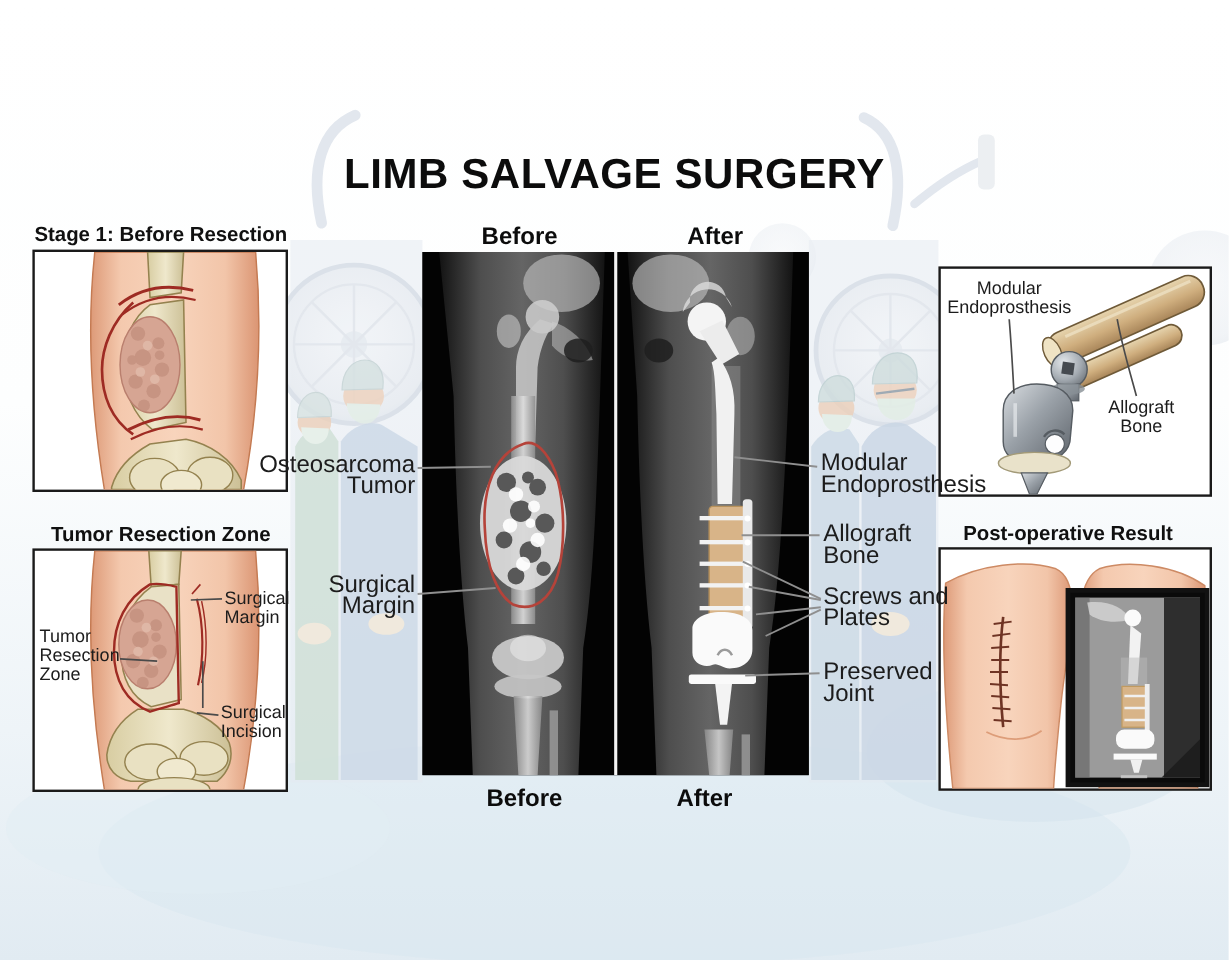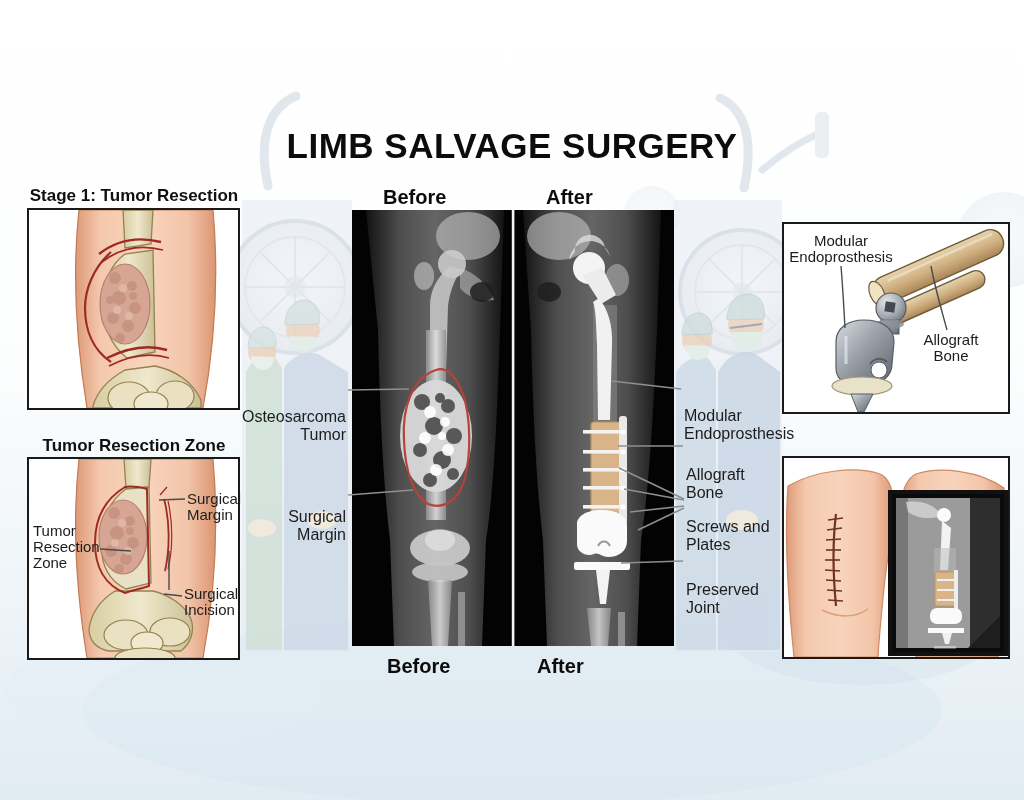--- a/index.html
+++ b/index.html
@@ -17,25 +17,25 @@
   .panel-heading{
     position:absolute;font-size:17px;line-height:19px;font-weight:bold;color:#101010;
     text-align:center;white-space:pre-line;z-index:4;
   }
   .panel-box{
     position:absolute;background:#ffffff;border:2px solid #1a1a1a;box-sizing:border-box;z-index:1;
   }
   .panel-box svg{display:block;width:100%;height:100%;}
   .xray-wrap{position:absolute;left:352px;top:210px;width:322px;height:436px;background:#000;z-index:1;}
   .xray-label{
-    position:absolute;font-size:20px;font-weight:bold;color:#0c0c0c;z-index:4;
+    position:absolute;font-size:20px;font-weight:bold;color:#0c0c0c;text-align:center;z-index:4;
   }
   .callout{
-    position:absolute;font-size:16px;line-height:17.5px;color:#1c1c1c;
-    white-space:pre-line;z-index:4;margin-top:29px;
+    position:absolute;font-size:20px;line-height:17.5px;color:#1c1c1c;
+    white-space:pre-line;z-index:4;
   }
   .t-right{text-align:right;}
   .t-center{text-align:center;}
   .inner-label{
     position:absolute;font-size:15px;line-height:16px;color:#1c1c1c;
     white-space:pre-line;z-index:4;
   }
   svg.overlay{position:absolute;left:0;top:0;z-index:3;pointer-events:none;}
   .ln-g{stroke:#8f8f8f;stroke-width:1.6;fill:none;}
   .ln-d{stroke:#4a4a4a;stroke-width:1.4;fill:none;}
@@ -114,22 +114,23 @@
       <ellipse cx="746" cy="325" rx="18" ry="16" fill="#eed2bd"></ellipse>
       <path d="M727,320 C727,302 738,294 748,294 C759,294 766,303 764,319 Z" fill="#cfdddd" stroke="#bccfd0" stroke-width="1"></path>
       <line x1="730" y1="328" x2="762" y2="324" stroke="#8d9aa5" stroke-width="2"></line>
       <path d="M731,332 C731,344 739,350 748,350 C757,350 763,343 763,332 Z" fill="#e2eee5"></path>
       <ellipse cx="742" cy="520" rx="16" ry="10" fill="#f2e8d8"></ellipse>
     </g>
   </svg>
 
   <div class="main-title">LIMB SALVAGE SURGERY</div>
 
-  <div class="panel-heading" style="left:14px;top:186px;width:240px;">Stage 1: Tumor Resection</div>
+  <div class="panel-heading" style="left:14px;top:186px;width:240px;">Stage 1: Before Resection</div>
   <div class="panel-heading" style="left:14px;top:436px;width:240px;">Tumor Resection Zone</div>
+  <div class="panel-heading" style="left:770px;top:435px;width:240px;">Post-operative Result</div>
 
   <div class="xray-label" style="left:383px;top:186px;width:100px;">Before</div>
   <div class="xray-label" style="left:546px;top:186px;width:100px;">After</div>
   <div class="xray-label" style="left:387px;top:655px;width:100px;">Before</div>
   <div class="xray-label" style="left:537px;top:655px;width:100px;">After</div>
 
   <div class="panel-box" style="left:27px;top:208px;width:213px;height:202px;">
     <svg viewBox="0 0 209 198">
       <defs>
         <linearGradient id="sk1" x1="0" y1="0" x2="1" y2="0">

